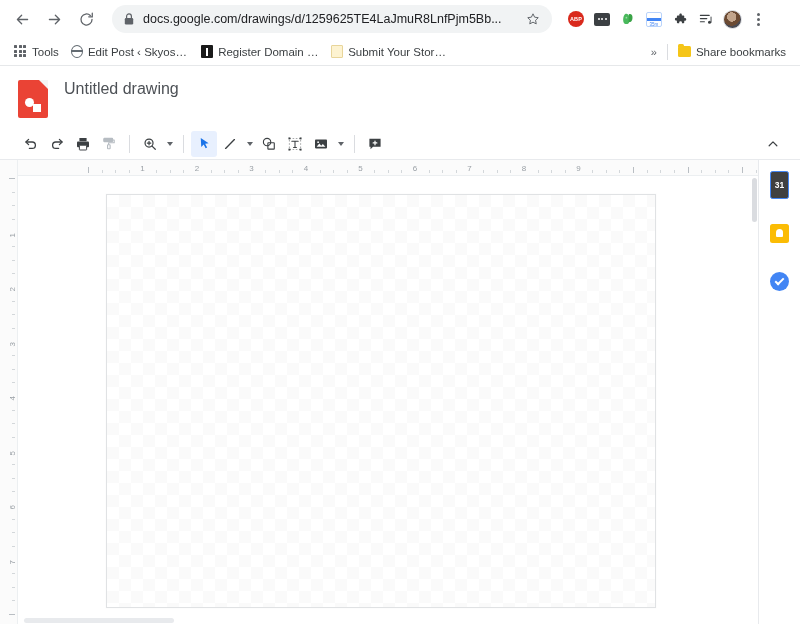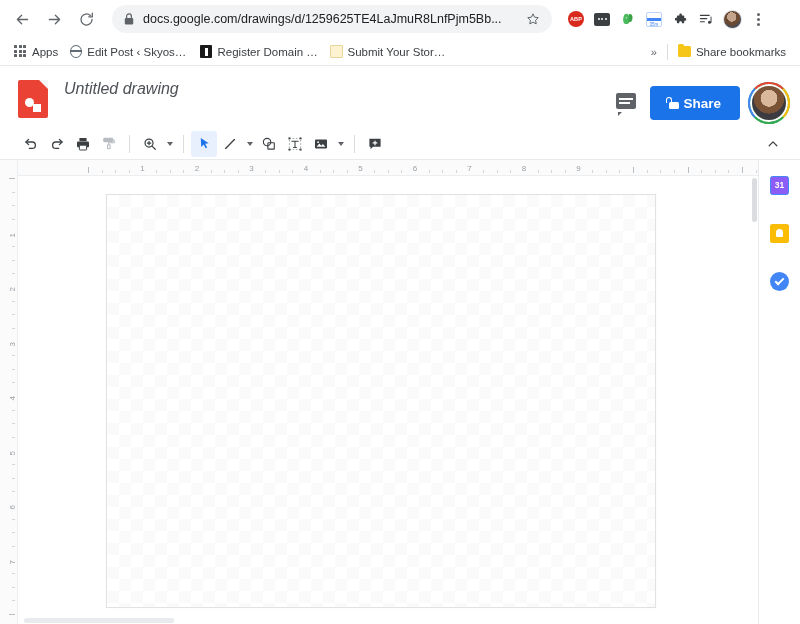--- a/index.html
+++ b/index.html
@@ -178,21 +178,21 @@
   }
   .doc-logo .shape-circle {
     position: absolute; left: 7px; top: 18px;
     width: 9px; height: 9px; border-radius: 50%;
     background: #fff;
   }
   .doc-logo .shape-sq {
     position: absolute; left: 15px; top: 24px;
     width: 8px; height: 8px; background: #fff;
   }
-  .title-block { display: flex; flex-direction: column; font-style: italic; }
+  .title-block { display: flex; flex-direction: column; }
   .doc-title {
     font-size: 16px;
     color: #4d5156;
     padding: 2px 4px;
     line-height: 22px;
   }
   .menubar { display: flex; gap: 2px; margin-top: 2px; }
   .menu-item {
     font-size: 12.5px;
     color: #3c4043;
@@ -375,21 +375,21 @@
     background: #fff;
     display: flex;
     flex-direction: column;
     align-items: center;
     padding-top: 14px;
     gap: 26px;
     flex: 0 0 auto;
   }
   .sp-icon { width: 22px; height: 22px; display:flex; align-items:center; justify-content:center; }
   .cal-icon {
-    width: 19px; height: 19px; background: #8b5cf6; border-radius: 2.5px;
+    width: 19px; height: 28px; background: #404040; border-radius: 2.5px;
     color: #fff; font-size: 8.5px; font-weight: bold;
     display:flex; align-items:center; justify-content:center;
     border: 1.5px solid #4285f4;
   }
   .keep-icon {
     width: 19px; height: 19px; background: #fbbc04; border-radius: 2.5px;
     display:flex; align-items:center; justify-content:center;
     position: relative;
   }
   .keep-icon .bulb {
@@ -508,21 +508,21 @@
       <i></i>
         <i></i>
         <i></i>
         <i></i>
         <i></i>
         <i></i>
         <i></i>
         <i></i>
         <i></i>
     </span>
-    <span class="bm-label">Apps</span>
+    <span class="bm-label">Tools</span>
   </div>
 
   <div class="bm">
     <span class="fav-globe"></span>
     <span class="bm-label">Edit Post ‹ Skyose -...</span>
   </div>
 
   <div class="bm">
     <span class="fav-dark">
         <i></i>
@@ -553,37 +553,20 @@
         <div class="shape-circle"></div>
         <div class="shape-sq"></div>
       </div>
       <div class="fold"></div>
     </div>
 
     <div class="title-block">
       <div class="doc-title">Untitled drawing</div>
     </div>
 
-    <div class="header-right">
-      <div class="comment-icon">
-        <div class="bub">
-            <i></i>
-            <i></i>
-          </div>
-        <div class="tail"></div>
-      </div>
-      <button class="share-btn">
-        <span class="lock-white">
-          <span class="shackle"></span>
-            <span class="body"></span>
-        </span>
-        <span>Share</span>
-      </button>
-      <div class="acct-avatar"></div>
-    </div>
   </div>
 
   <div class="toolbar">
     <div class="tb-btn">
       <svg width="16" height="16" viewBox="0 0 20 20" fill="none" stroke="#3c4043" stroke-width="1.6" stroke-linecap="round" stroke-linejoin="round">
         <path d="M4 7.5h7.5a4 4 0 0 1 0 8H8"></path>
           <path d="M7 4.2L3.6 7.5 7 10.8"></path>
       </svg>
     </div>
     <div class="tb-btn">

